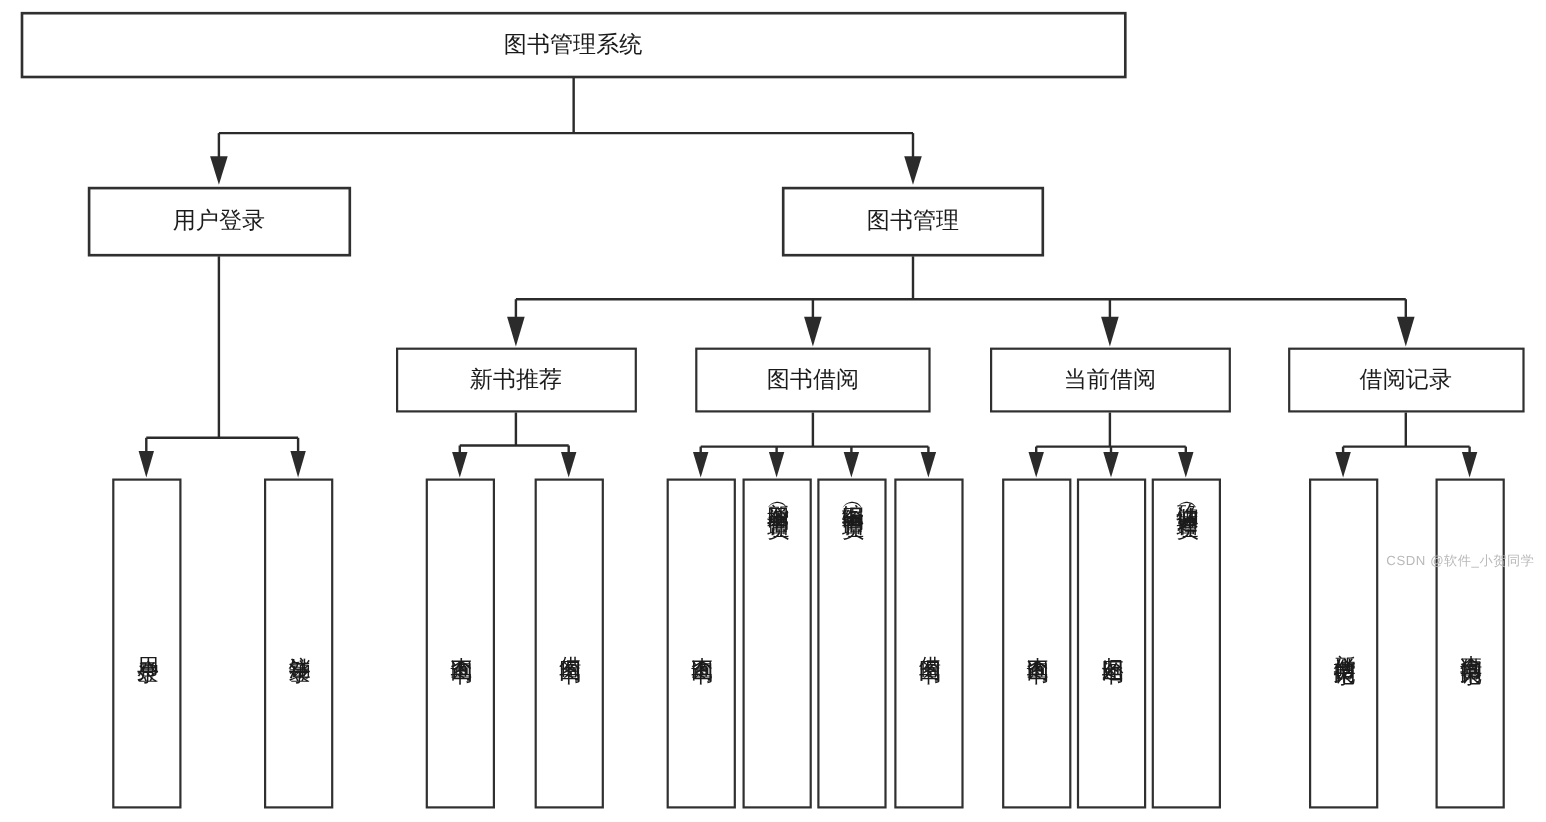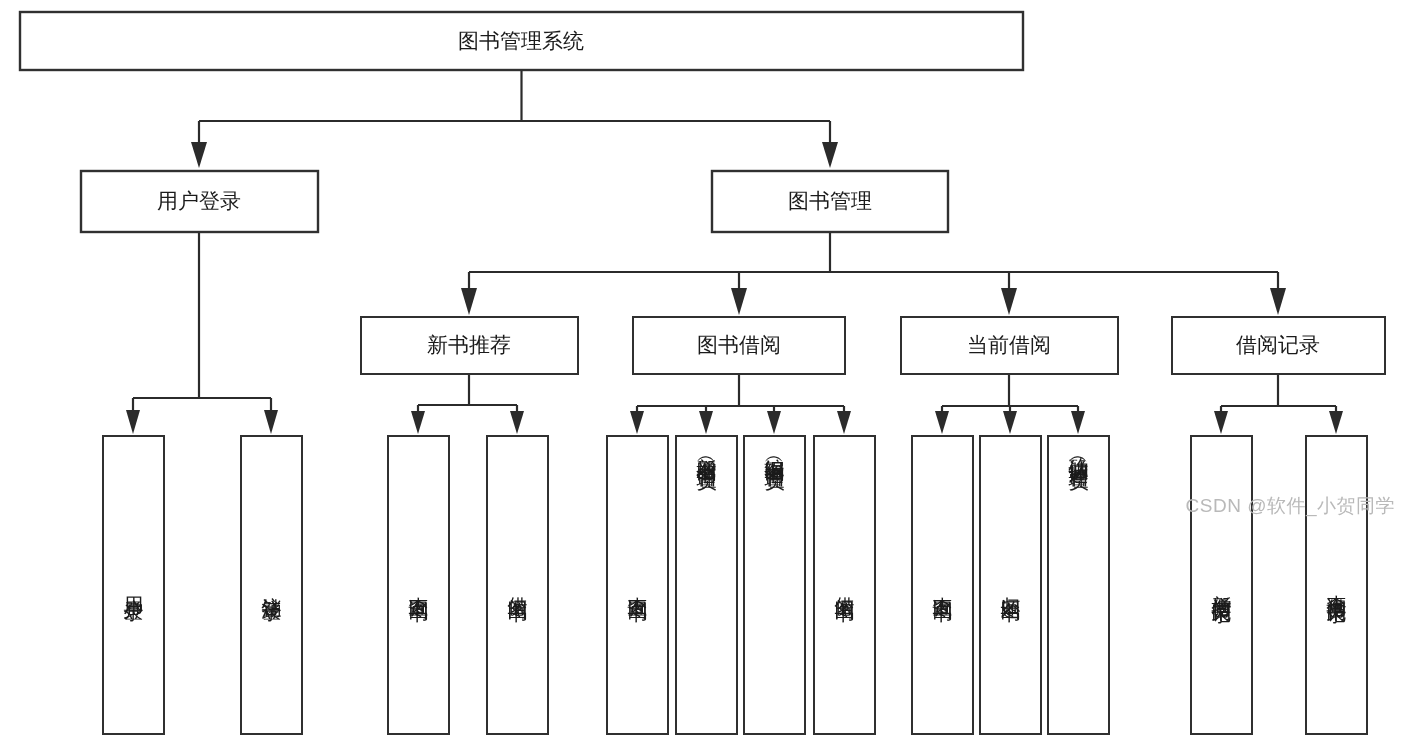--- a/index.html
+++ b/index.html
@@ -71,21 +71,21 @@
     letter-spacing: 2px;
     color: #1b1b1b;
     white-space: nowrap;
     text-align: center;
   }
   .watermark {
     position: absolute;
     right: 10px;
     bottom: 6px;
     font-family: "Liberation Sans", "DejaVu Sans", sans-serif;
-    font-size: 19px;
+    font-size: 12px;
     color: #b9b9b9;
     letter-spacing: 0.5px;
     white-space: nowrap;
   }
 </style>
 </head>
 <body>
 
 <div id="diagram-root">
 

